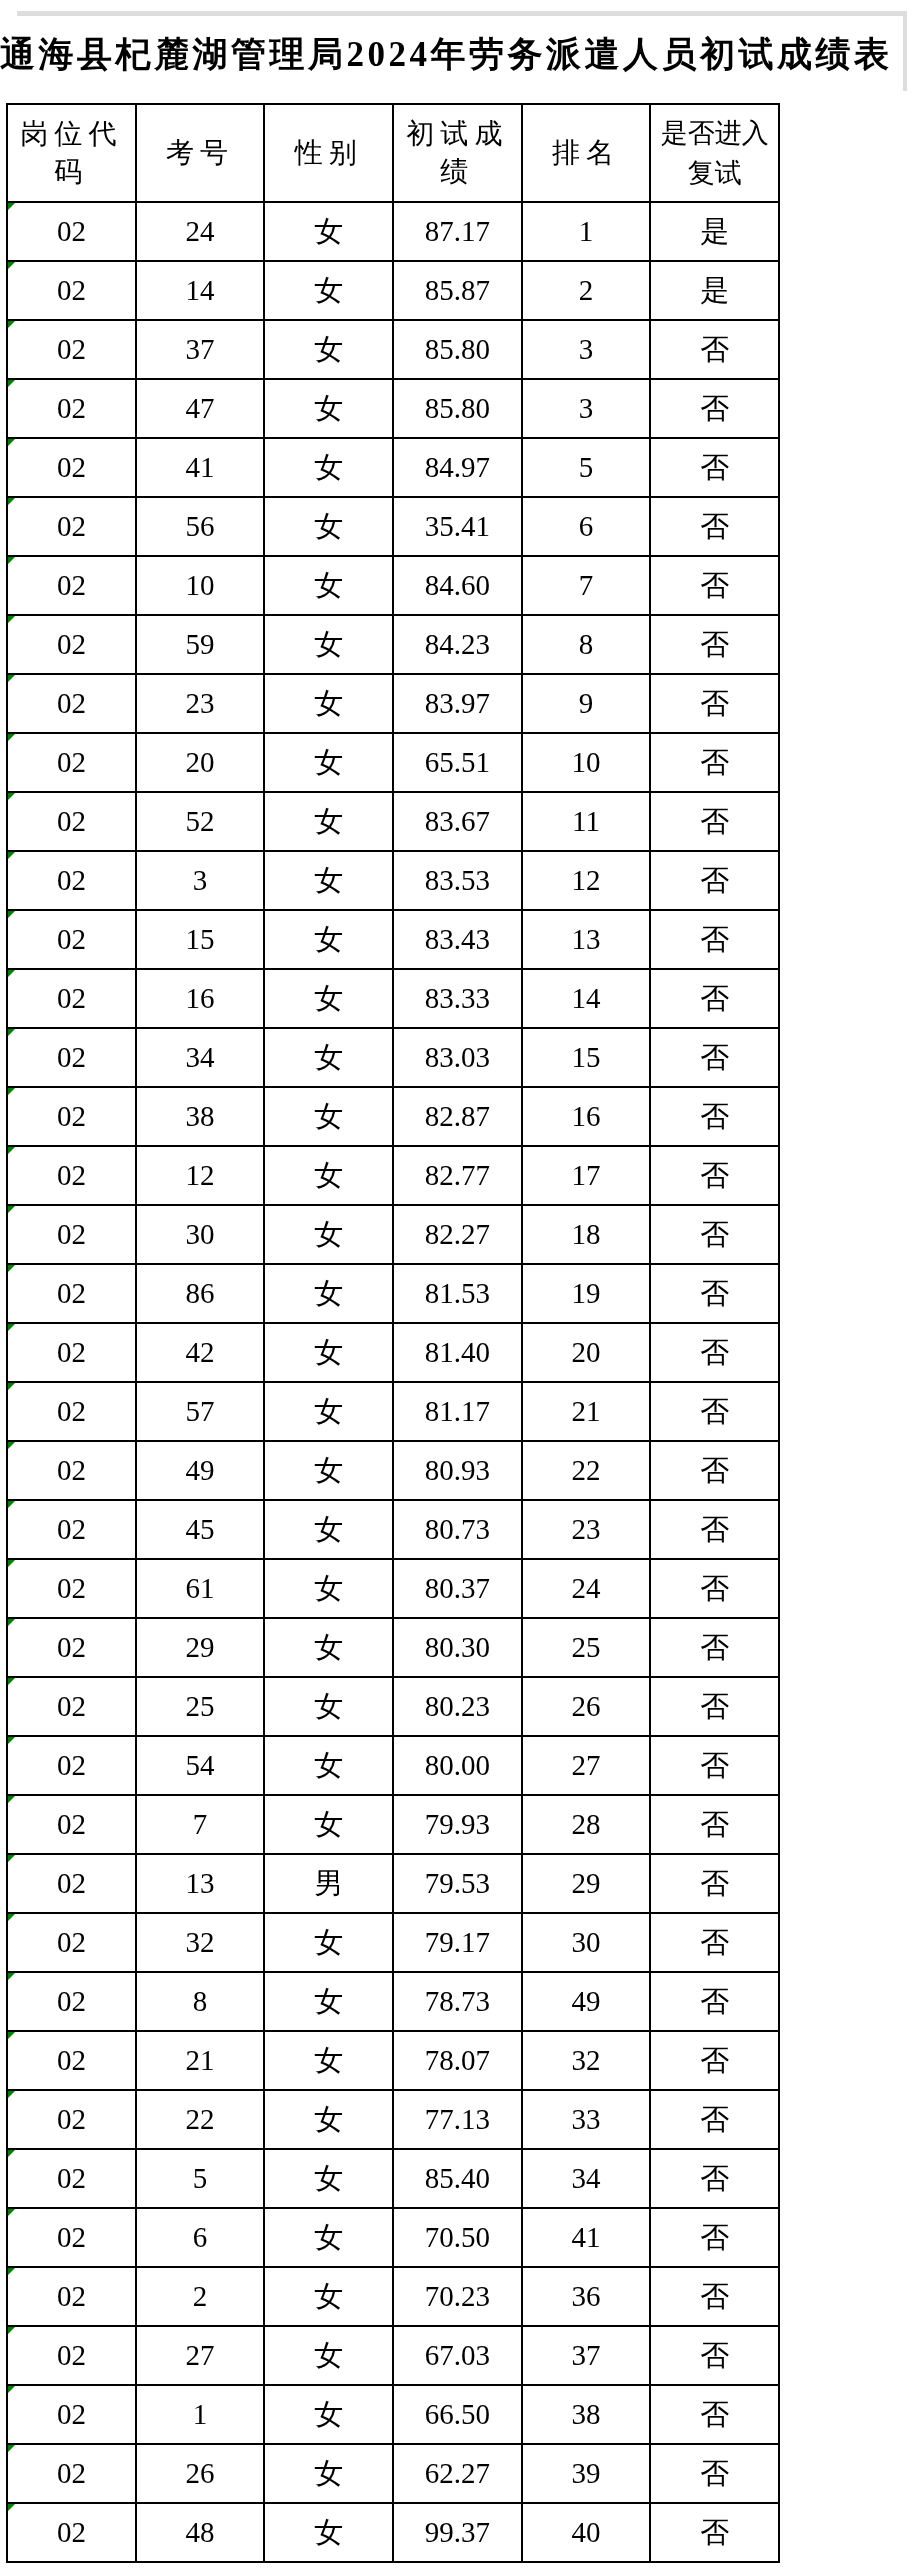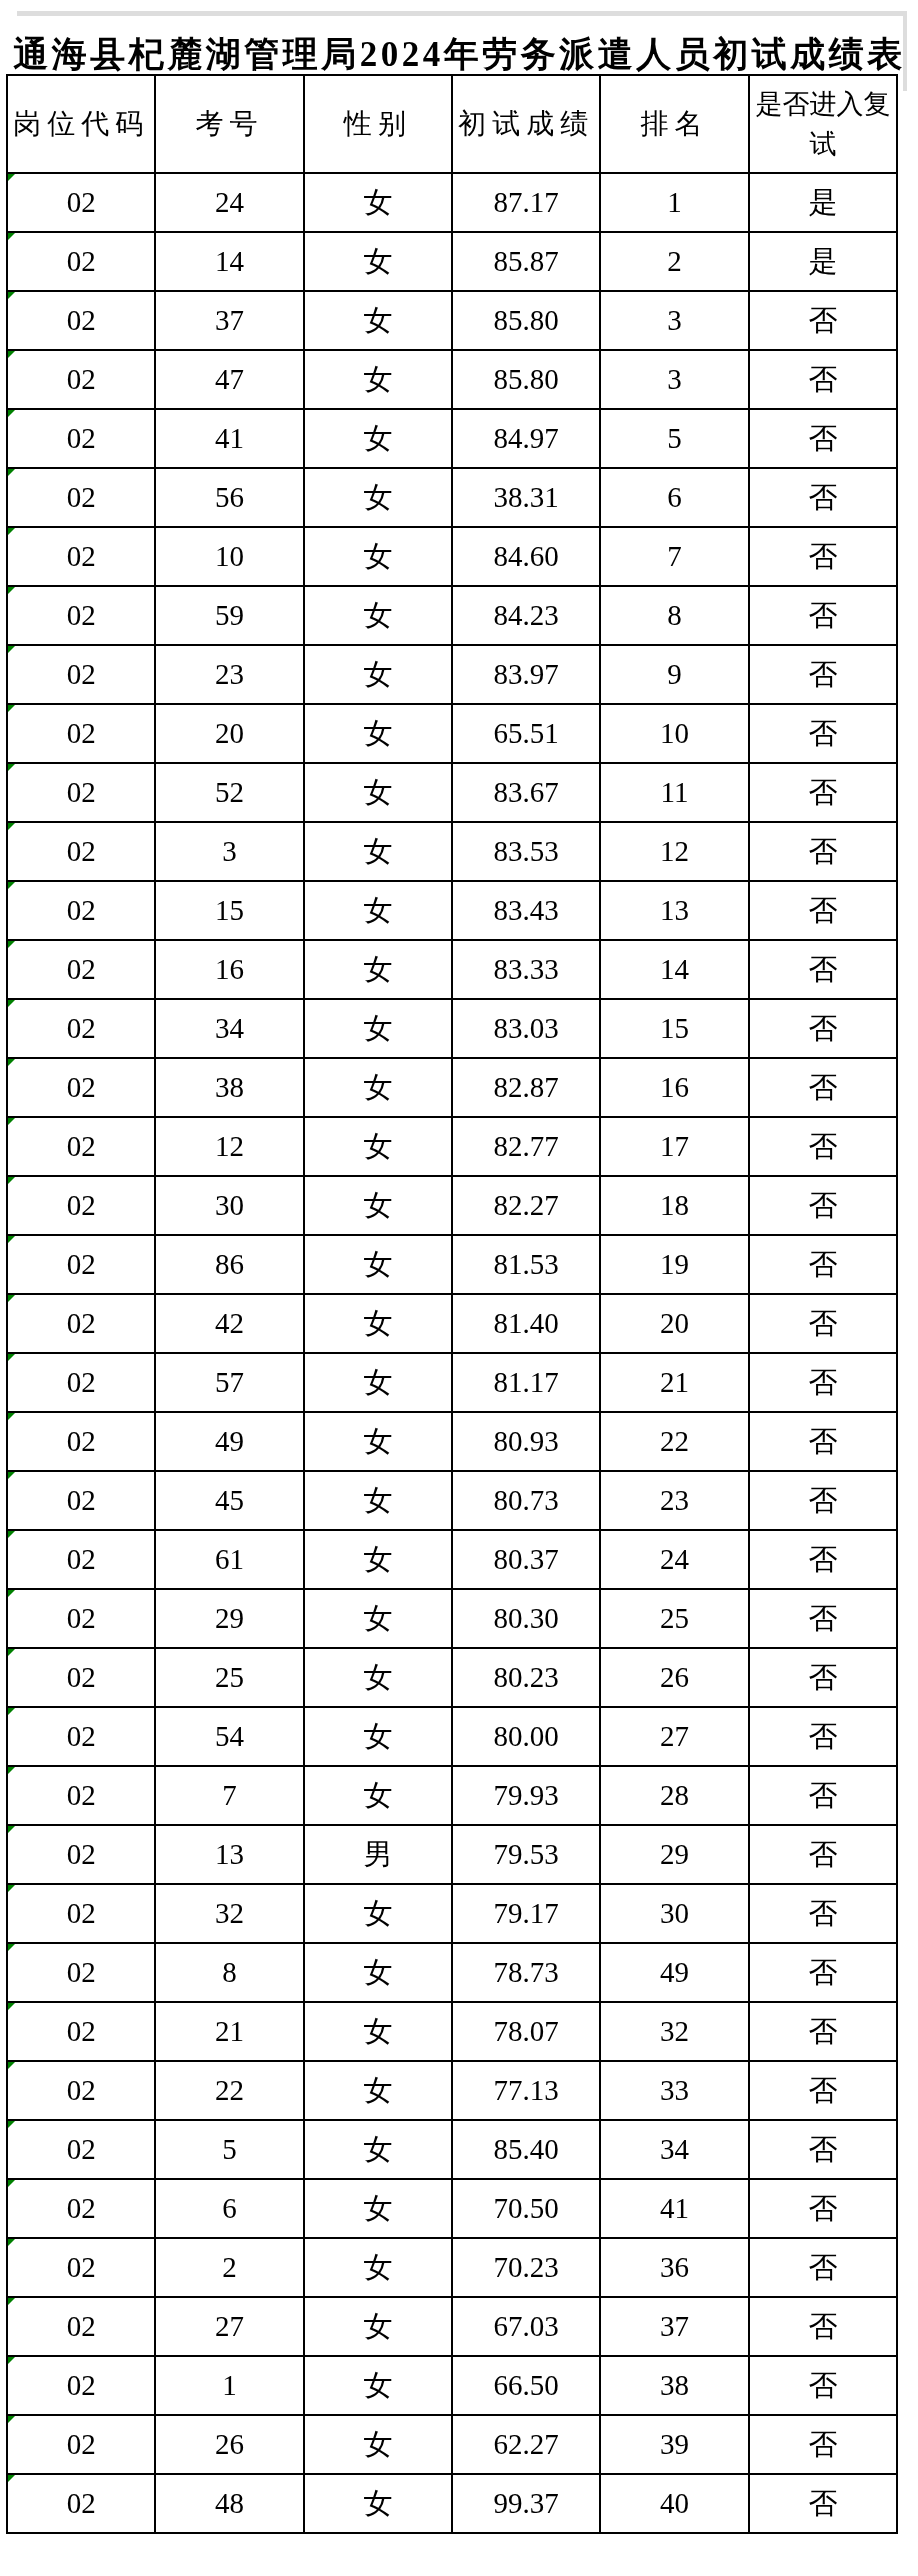--- a/index.html
+++ b/index.html
@@ -21,31 +21,31 @@
   .edge-line-right {
     position: absolute;
     left: 903px; top: 11.4px;
     width: 3.5px; height: 80px;
     background: var(--edge-gray, #dddddd);
   }
   .doc-title {
     position: absolute;
     top: 31px; left: 0;
     width: 100%;
-    text-align: center;
+    text-align: left;
     font-size: 35px;
     font-weight: bold;
     letter-spacing: 3.5px;
     white-space: nowrap;
     color: #000;
   }
   table.score-table {
     position: absolute;
-    top: 74px; left: 6.1px;
-    width: 892px;
+    top: 103px; left: 6.1px;
+    width: 774px;
     border-collapse: collapse;
     table-layout: fixed;
     padding-left: 48px;
   }
   .score-table col { width: 16.666%; }
   .score-table th, .score-table td {
     border: 2.6px solid var(--line-black, #000000);
     text-align: center;
     vertical-align: middle;
     color: #000;
@@ -145,21 +145,21 @@
         <td>41</td>
         <td>女</td>
         <td>84.97</td>
         <td>5</td>
         <td>否</td>
       </tr>
       <tr>
         <td><span class="tri"></span>02</td>
         <td>56</td>
         <td>女</td>
-        <td>38.31</td>
+        <td>35.41</td>
         <td>6</td>
         <td>否</td>
       </tr>
       <tr>
         <td><span class="tri"></span>02</td>
         <td>10</td>
         <td>女</td>
         <td>84.60</td>
         <td>7</td>
         <td>否</td>

